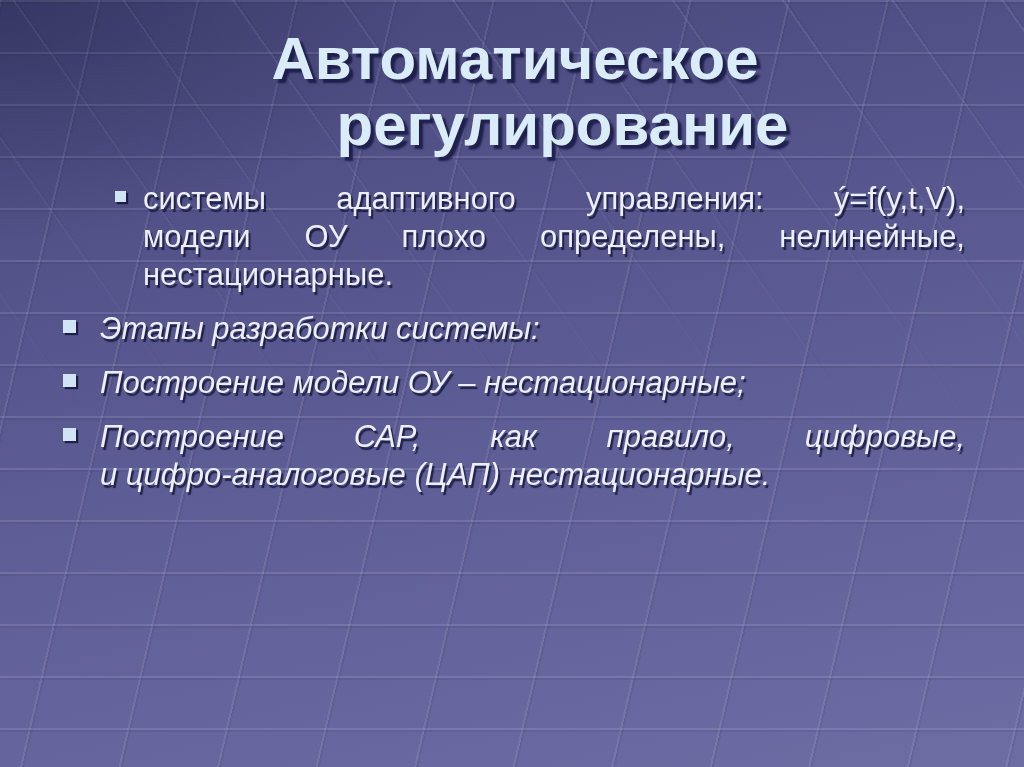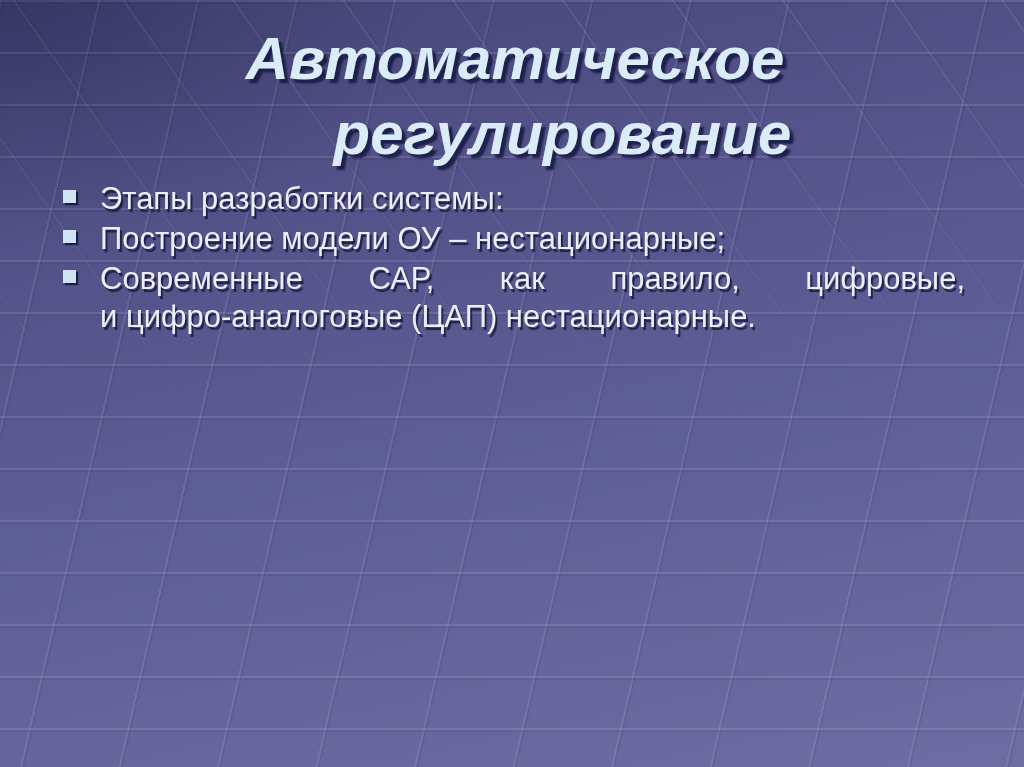--- a/index.html
+++ b/index.html
@@ -19,35 +19,35 @@
     -webkit-mask-image: linear-gradient(to bottom, rgba(0,0,0,1) 0%, rgba(0,0,0,0) 55%);
     mask-image: linear-gradient(to bottom, rgba(0,0,0,1) 0%, rgba(0,0,0,0) 55%);
   }
   .bg-vignette {
     position:absolute; inset:0;
     background: radial-gradient(ellipse 60% 45% at 0% 0%, rgba(18,18,48,0.28), rgba(0,0,0,0) 70%);
   }
   .title {
     position:absolute; left:40px; top:26px; width:950px; margin:0;
     font-family:"Liberation Sans", sans-serif;
-    font-style:italic; font-weight:700; font-size:60px; line-height:66px;
+    font-weight:700; font-size:60px; line-height:66px;
     color:#d9ecf7;
     text-shadow: 4px 4px 2px rgba(22,24,66,0.85);
   }
   .t1 { display:block; text-align:center; }
-  .t2 { display:block; text-align:center; padding-left:95px;margin-top:9px; }
+  .t2 { display:block; text-align:center; padding-left:95px; }
   .content {
     position:absolute; left:63px; top:180px; width:902px;
     font-family:"Liberation Sans", sans-serif;
     font-size:31px; line-height:38px;
     color:#edeff6;
     text-shadow: 2px 3px 1px rgba(16,18,52,0.78);
   }
   .li { display:flex; align-items:flex-start; }
-  .li + .li { margin-top:2px; }
+  .li + .li { margin-top:16px;font-style:italic; }
   .li.l2 { padding-left:52px; }
   .marker {
     flex:0 0 auto; background:#d0e4f4;
     box-shadow: 2px 2px 1px rgba(16,18,52,0.8);
   }
   .m1 { width:13px; height:13px; margin:10px 24px 0 0; }
   .m2 { width:11px; height:11px; margin:11px 17px 0 0; }
   .txt { flex:1 1 auto; min-width:0; }
   .line { white-space:normal; }
   .jl { text-align:justify; text-align-last:justify; }
@@ -60,38 +60,46 @@
   <div class="bg-grid-b"></div>
   <div class="bg-vignette"></div>
 
   <h1 class="title">
     <span class="t1">Автоматическое</span>
     <span class="t2">регулирование</span>
   </h1>
 
   <div class="content">
 
+    <div class="li l2">
+      <span class="marker m2"></span>
+      <div class="txt">
+        <div class="line jl">системы адаптивного управления: ý=f(y,t,V),</div>
+        <div class="line jl">модели ОУ плохо определены, нелинейные,</div>
+        <div class="line">нестационарные.</div>
+      </div>
+    </div>
 
     <div class="li l1">
       <span class="marker m1"></span>
       <div class="txt">
         <div class="line">Этапы разработки системы:</div>
       </div>
     </div>
 
     <div class="li l1">
       <span class="marker m1"></span>
       <div class="txt">
         <div class="line">Построение модели ОУ – нестационарные;</div>
       </div>
     </div>
 
 
     <div class="li l1">
       <span class="marker m1"></span>
       <div class="txt">
-        <div class="line jl">Современные САР, как правило, цифровые,</div>
+        <div class="line jl">Построение САР, как правило, цифровые,</div>
         <div class="line">и цифро-аналоговые (ЦАП) нестационарные.</div>
       </div>
     </div>
 
   </div>
 </div>
 
 </body></html>

